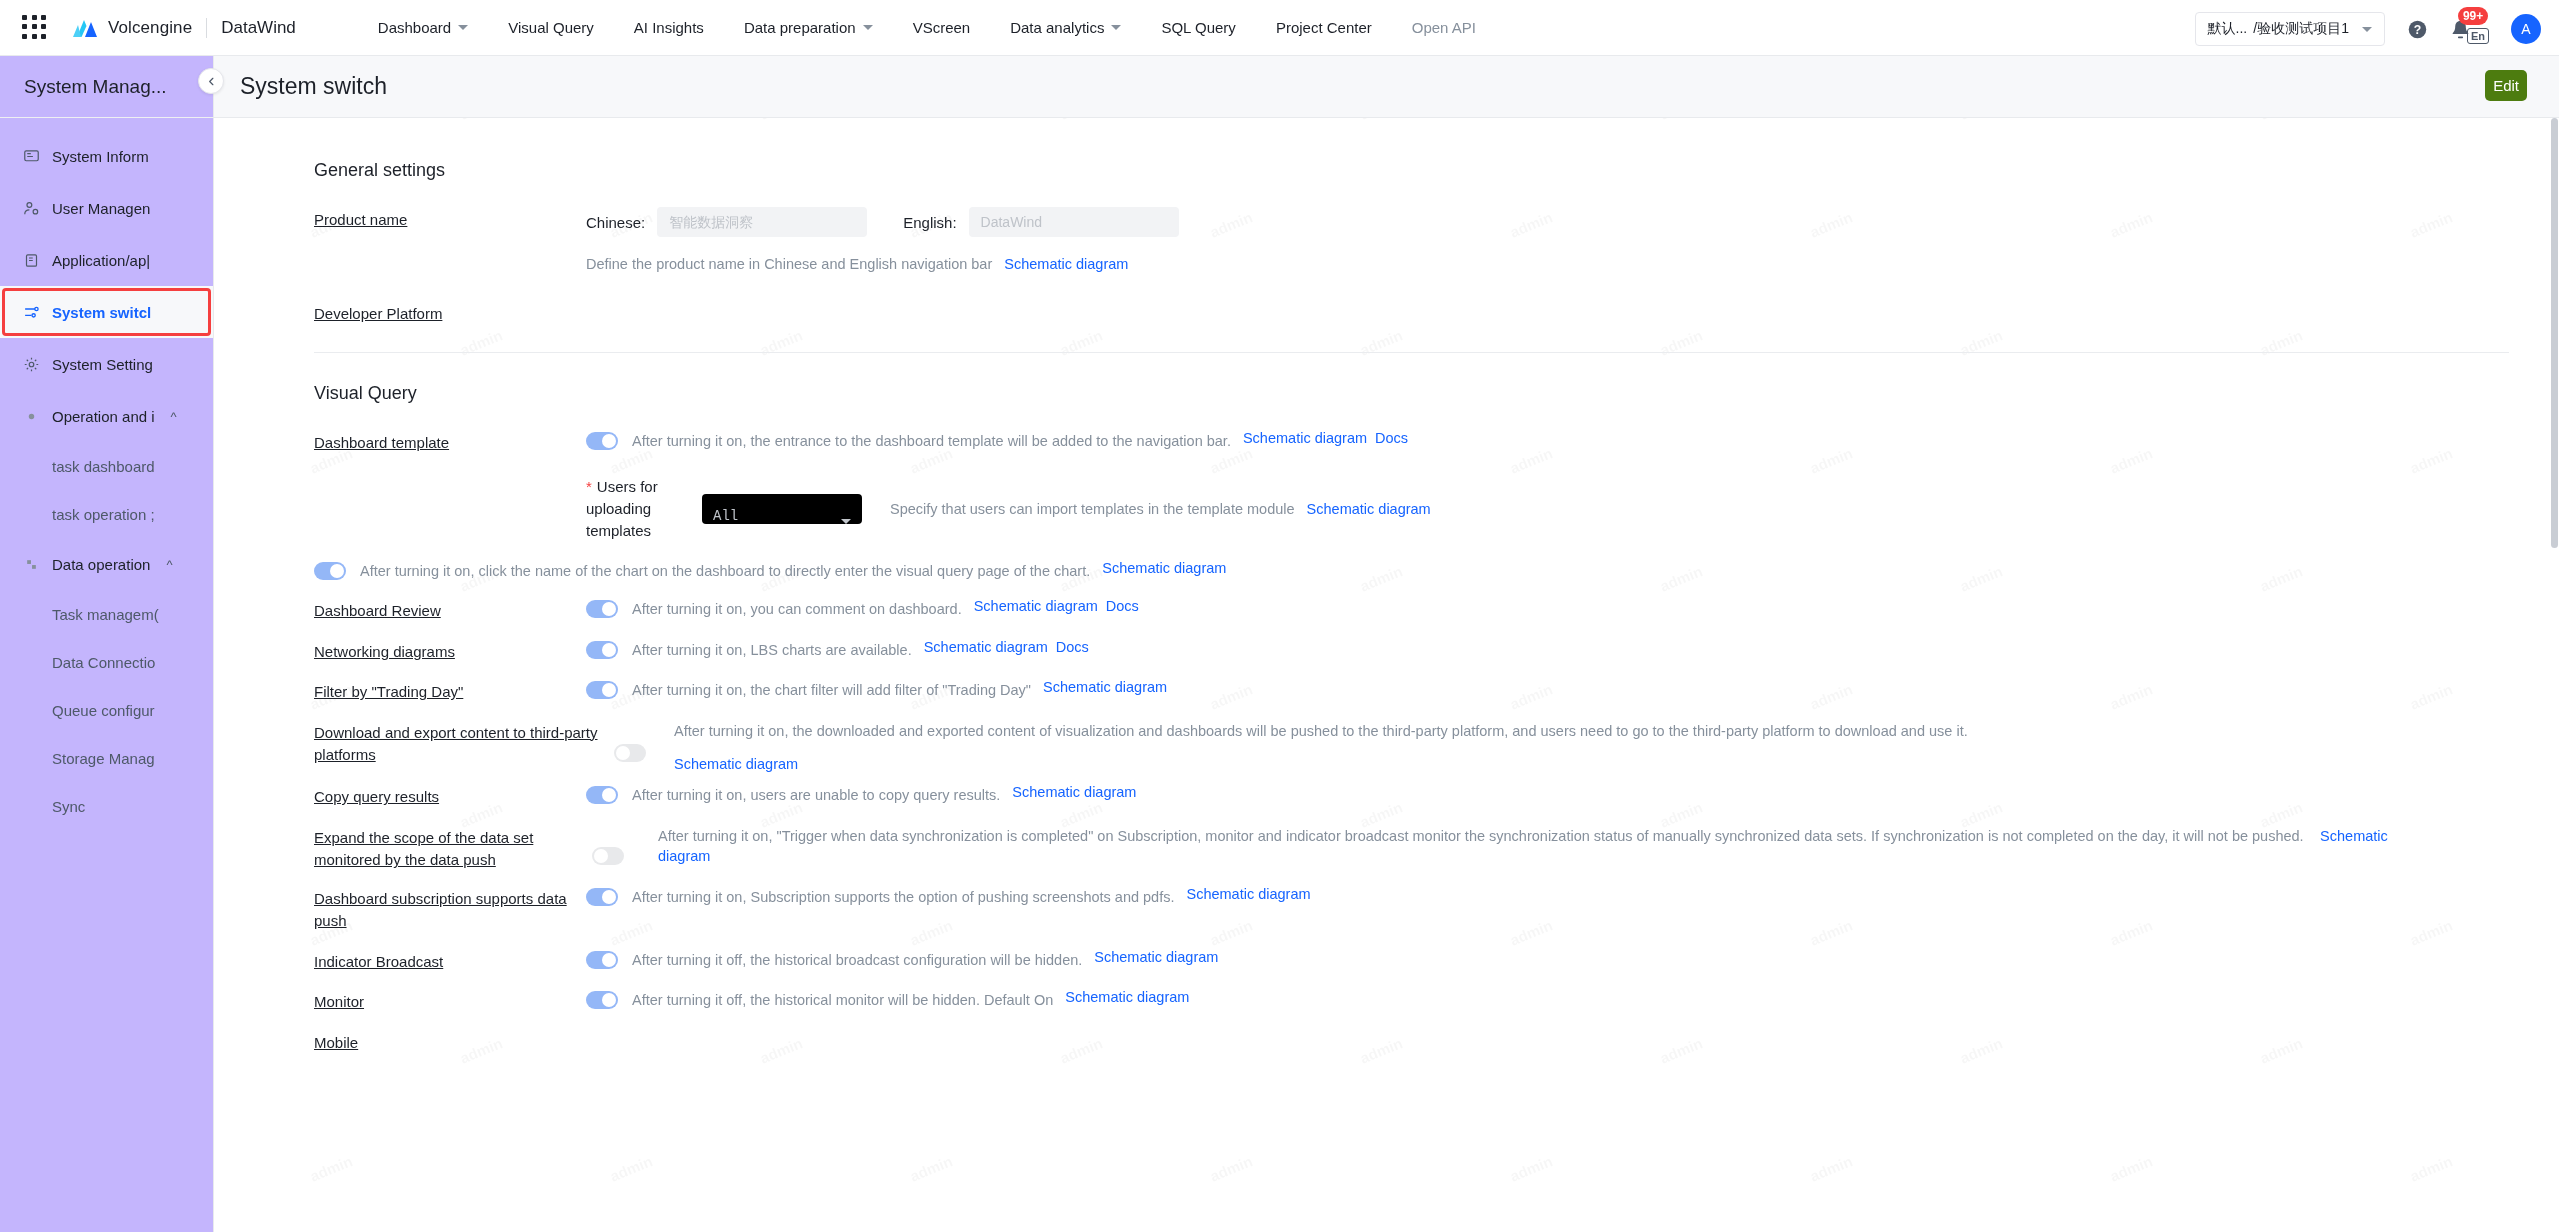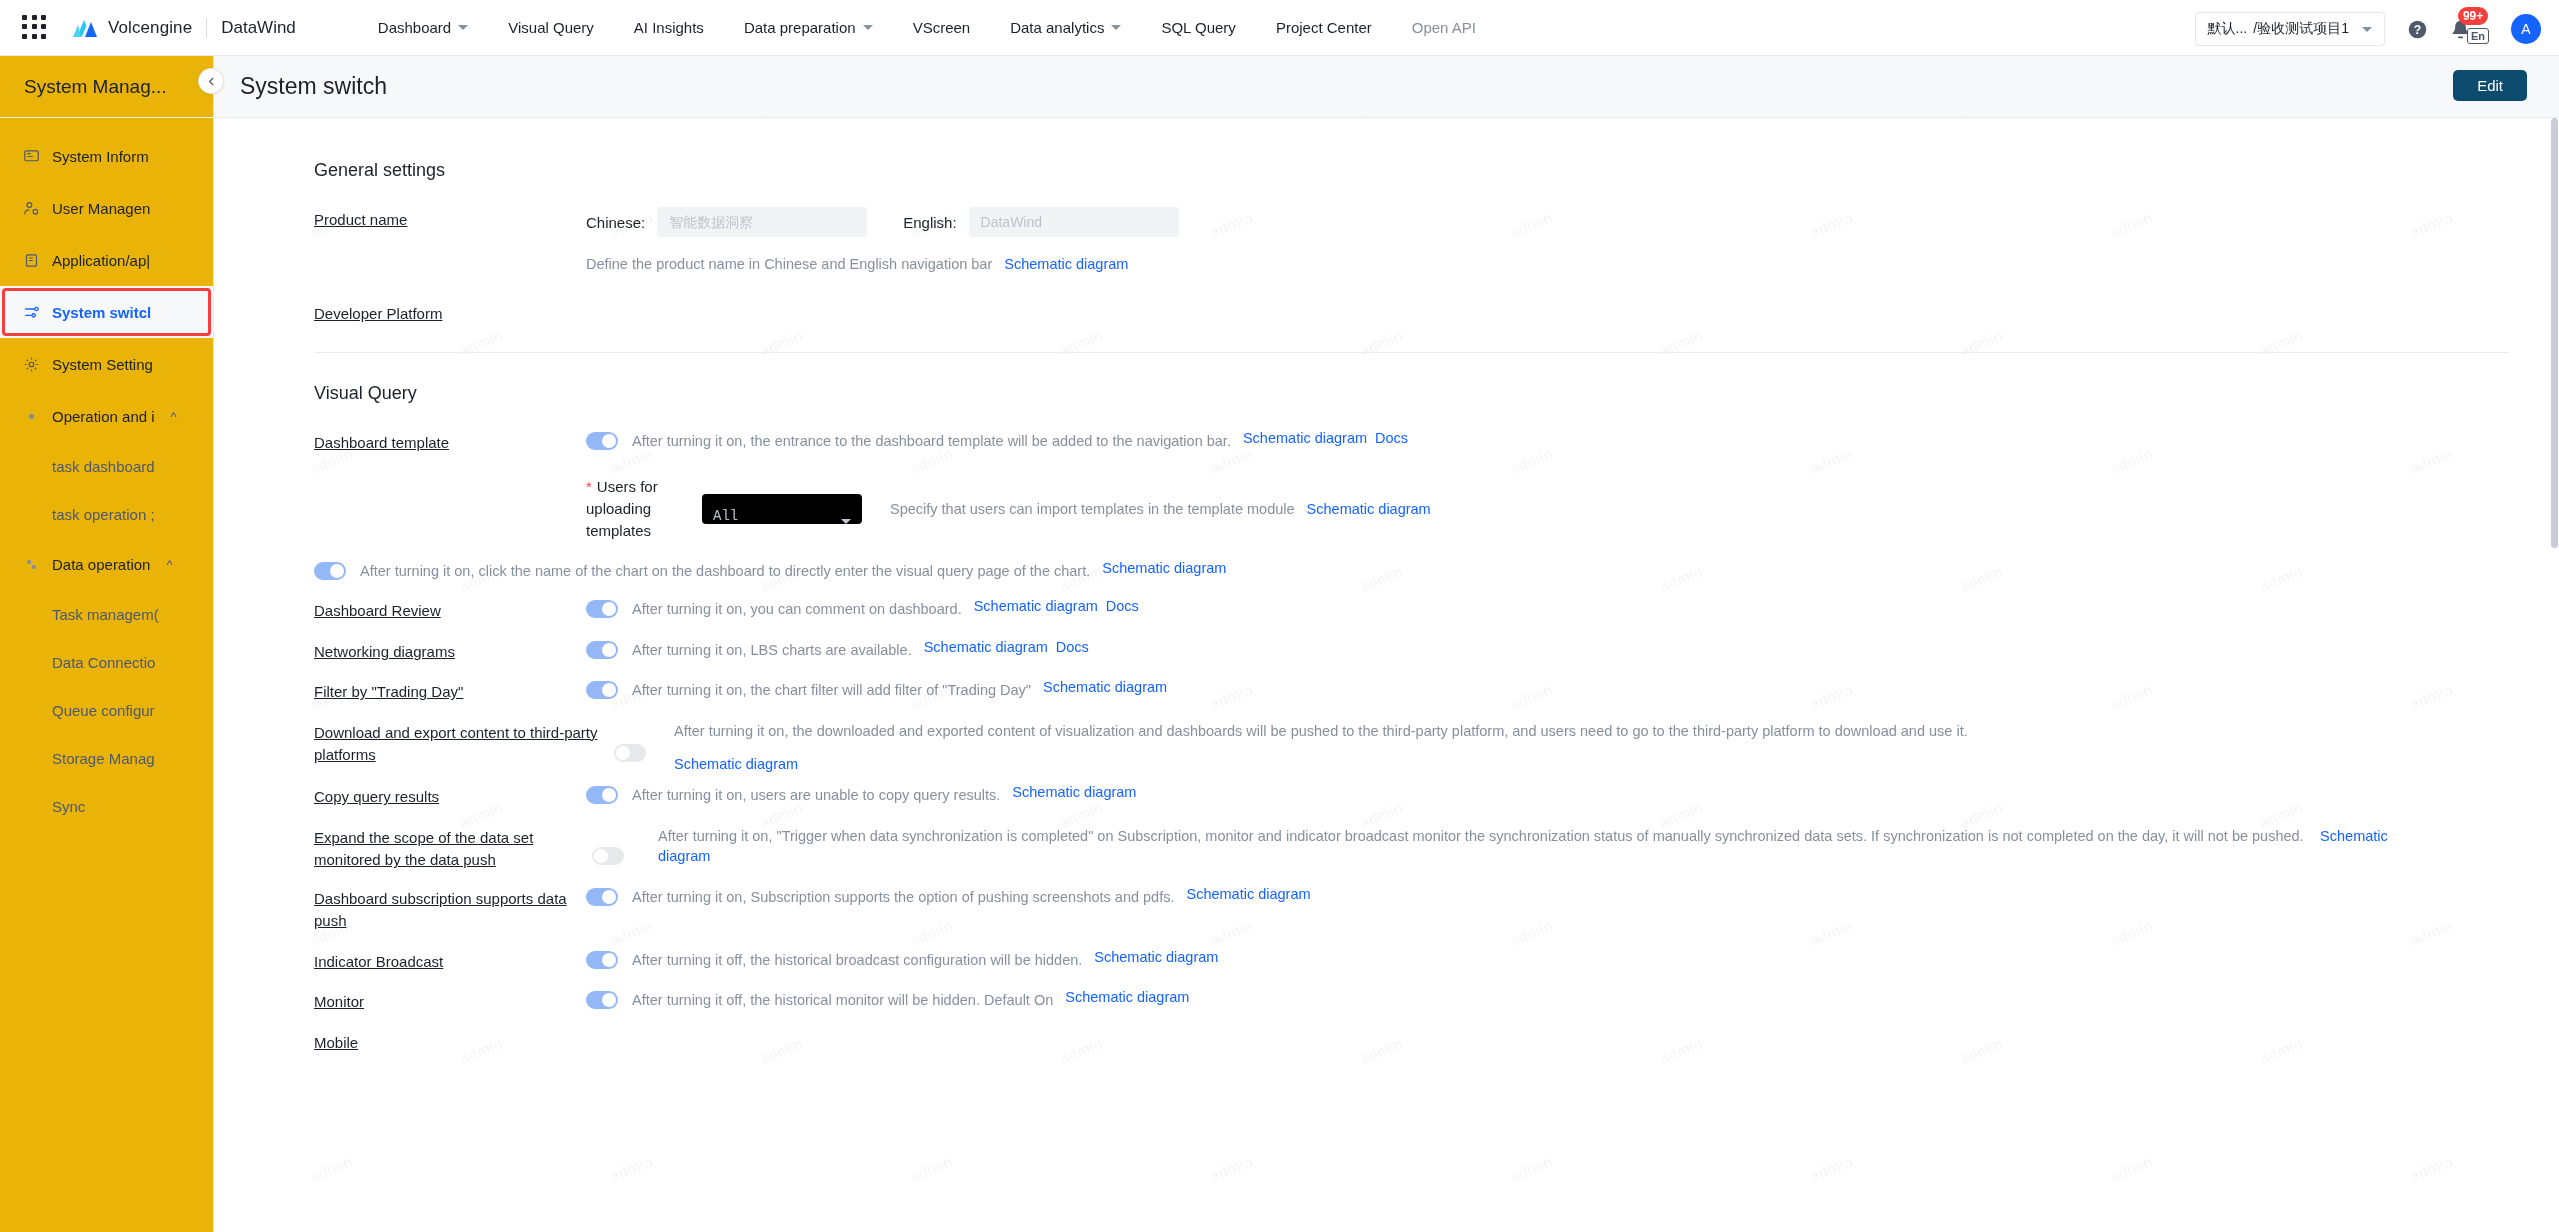--- a/index.html
+++ b/index.html
@@ -52,21 +52,21 @@
     font-weight:700;
   }
   .avatar {
     margin-left: 22px; width:30px;height:30px;border-radius:50%;background:#1664ff;
     color:#fff;font-size:14px;display:flex;align-items:center;justify-content:center;cursor:pointer;
   }
 
   
   .sidebar {
     position:absolute; top:56px; left:0; width:214px; height:1176px;
-    background:#eab308; border-right:1px solid #e8eaed; z-index:30;
+    background:#c4b5fd; border-right:1px solid #e8eaed; z-index:30;
   }
   .side-title {
     height:62px; display:flex; align-items:center; padding-left:24px;
     font-size:19px; color:#1d2129; border-bottom:1px solid #eef0f2;
     white-space:nowrap; overflow:hidden;
   }
   .collapse-btn {
     position:absolute; top:68px; left: 198px; width:26px;height:26px;border-radius:50%;
     background:#fff;border:1px solid #e5e6eb; display:flex;align-items:center;justify-content:center;
     cursor:pointer; z-index:45; box-shadow:0 1px 3px rgba(0,0,0,.08);
@@ -91,22 +91,22 @@
   }
 
   
   .page-head {
     position:absolute; top:56px; left:214px; width:2345px; height:62px;
     background:#f7f8fa; border-bottom:1px solid #e8eaed; display:flex; align-items:center;
     z-index:20;
   }
   .page-title { font-size:23px; color:#1d2129; margin-left:26px; }
   .edit-btn {
-    position:absolute; right:32px; top:14px; background:#0c4a6e; color:#fff;
-    font-size:15px; border:none; border-radius:5px; padding:7px 24px; cursor:pointer;
+    position:absolute; right:32px; top:14px; background:#4d7c0f; color:#fff;
+    font-size:15px; border:none; border-radius:5px; padding:7px 8px; cursor:pointer;
   }
 
   
   .content {
     position:absolute; top:118px; left:214px; width:2345px; height:1114px;
     background:#fff; overflow:hidden;
   }
   .inner { padding: 30px 60px 0 100px; position:relative; }
   .section-title { font-size:18px; color:#1d2129; margin: 12px 0 26px 0; }
   .hr { height:1px; background:#eaecef; margin: 26px 0 0 0; width:2195px; }

